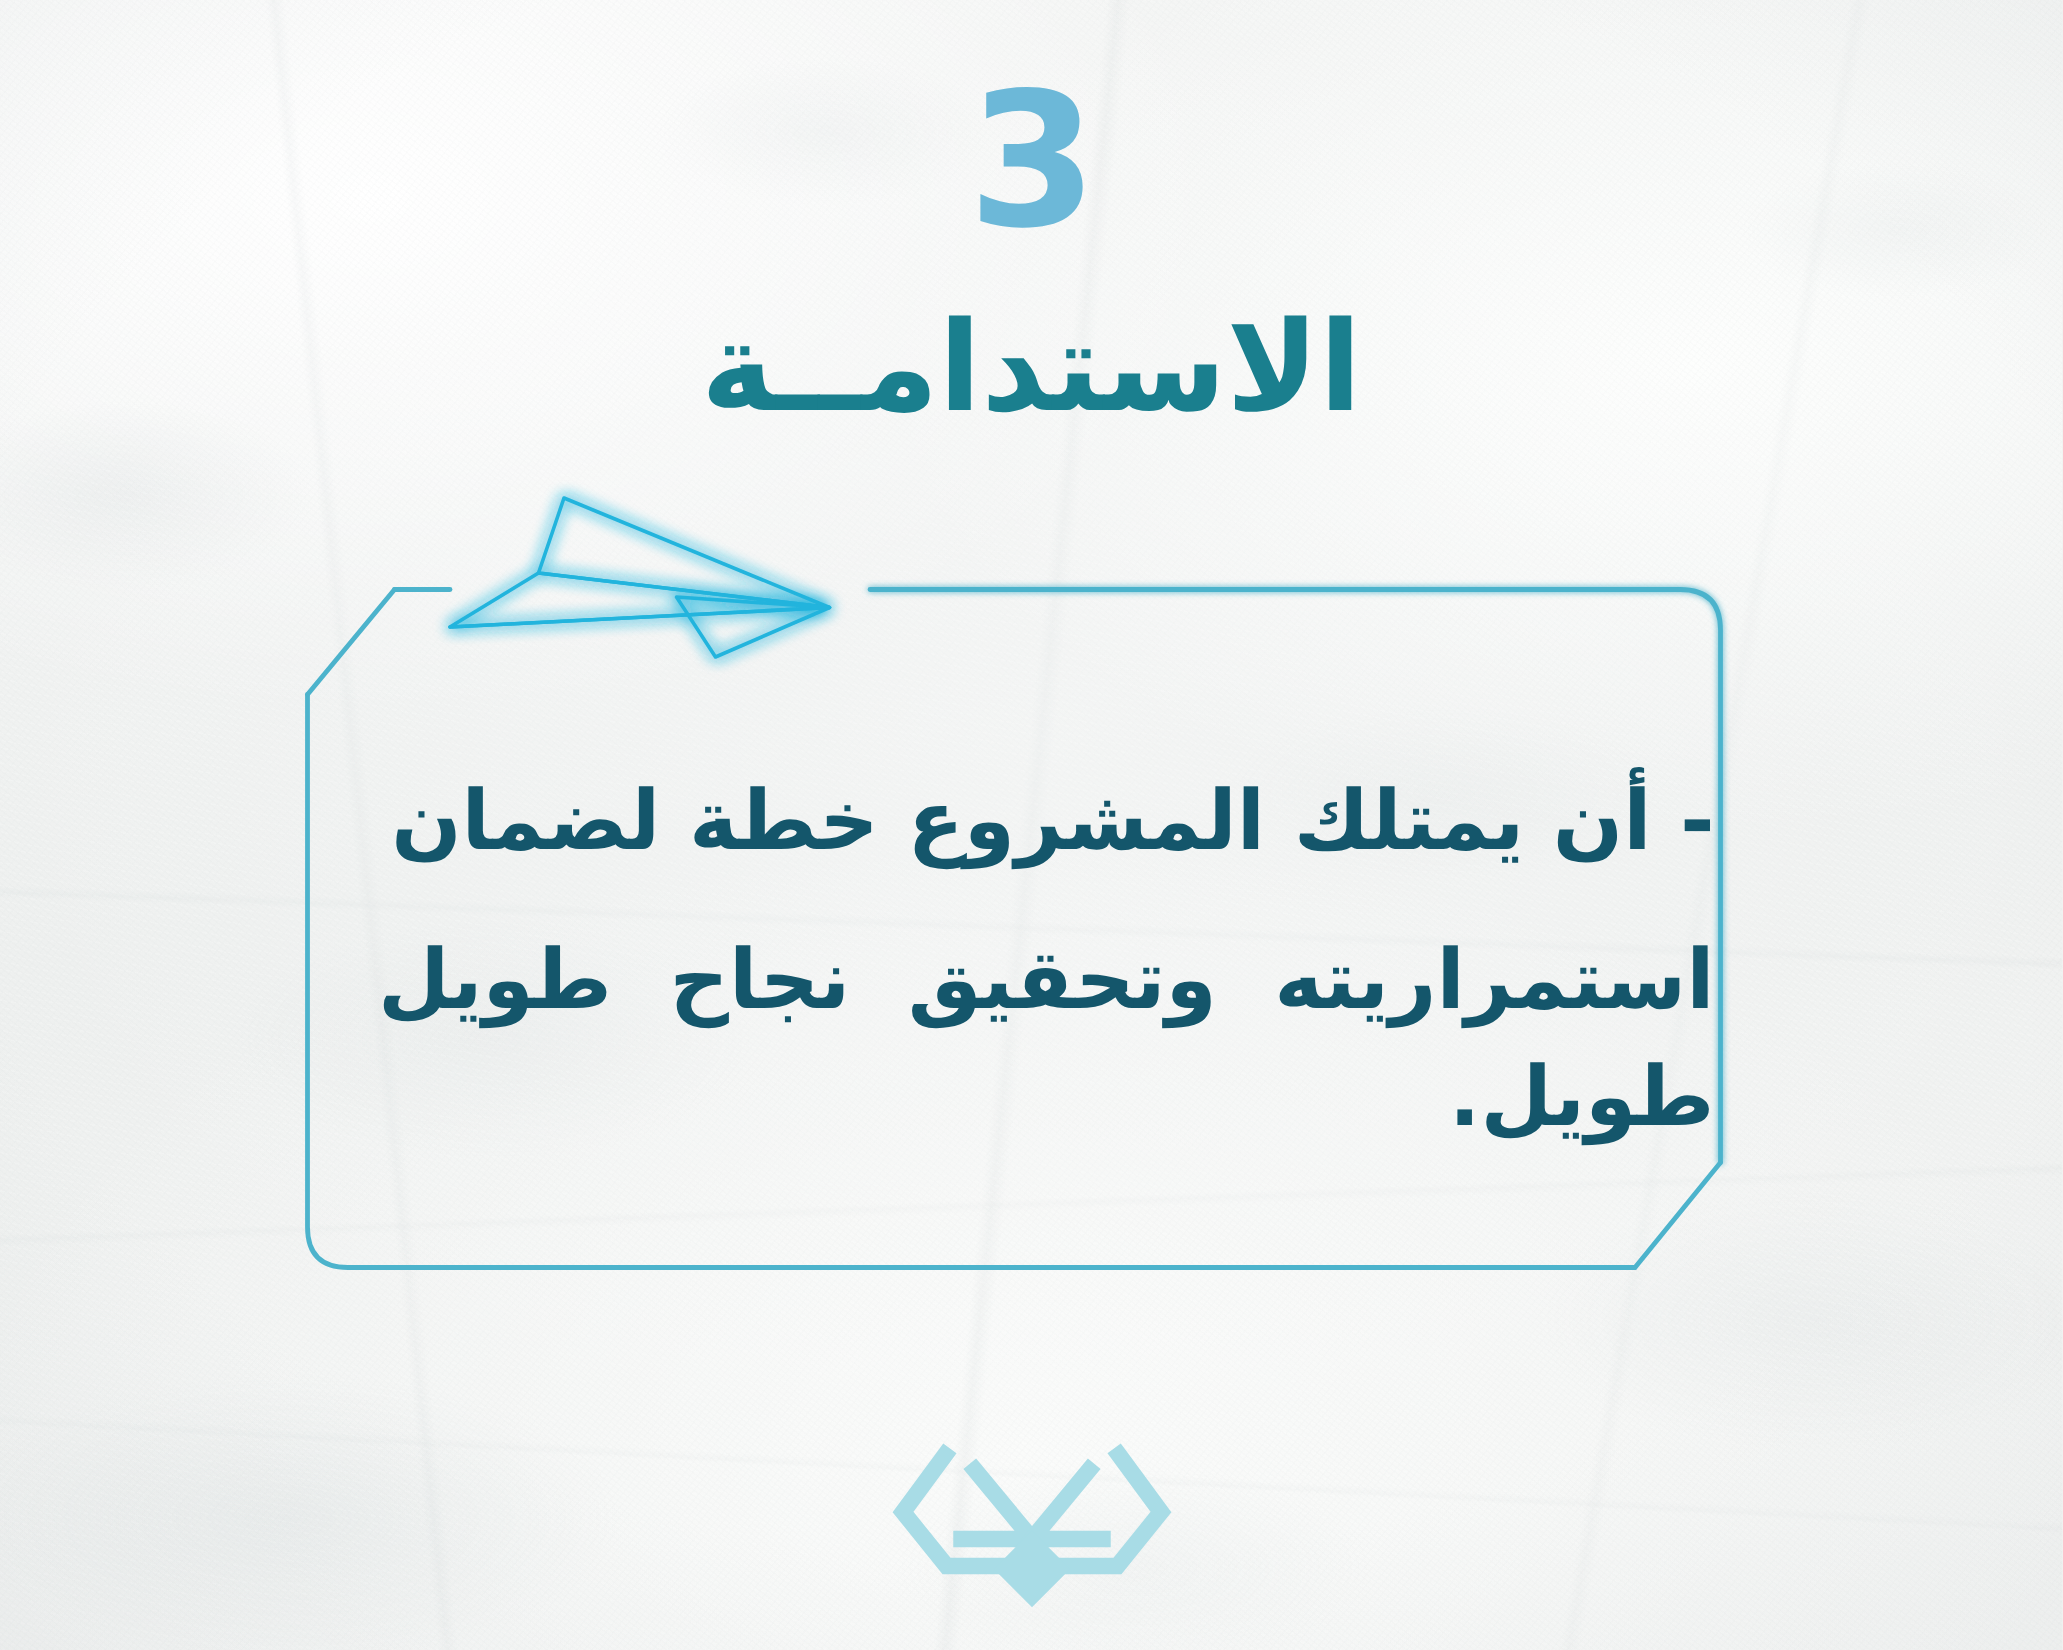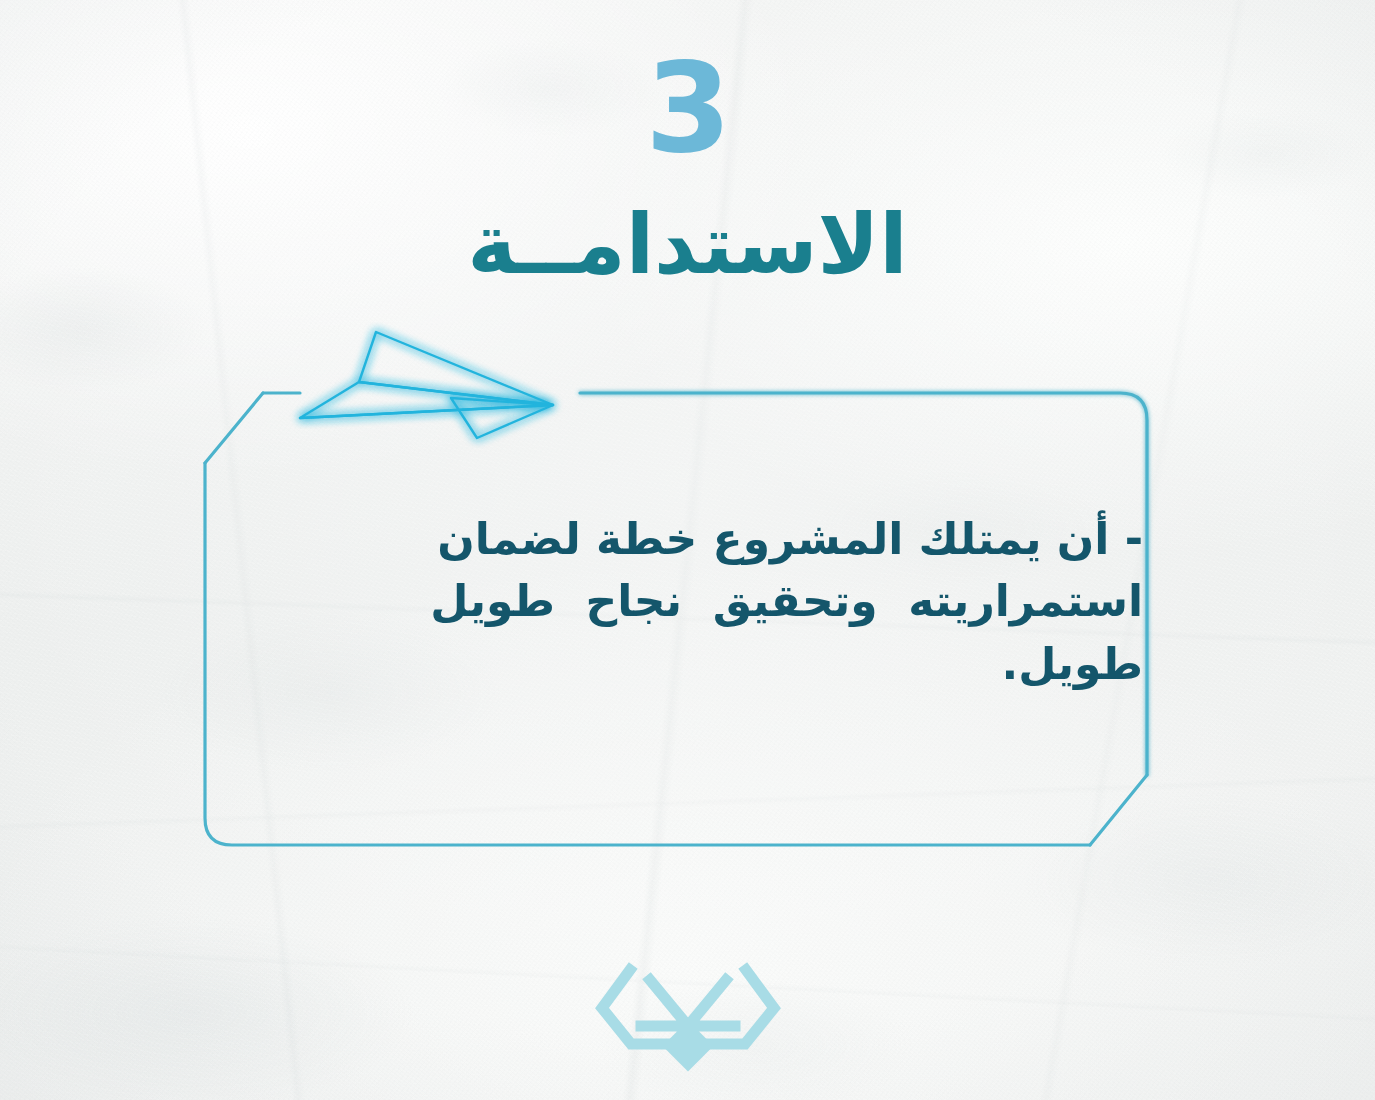--- a/index.html
+++ b/index.html
@@ -121,27 +121,27 @@
 
   
   #body-text {
     position: absolute;
     right: 232px;
     top: 508px;
     width: 828px;
     direction: rtl;
     font-family: "DejaVu Sans", "Liberation Sans", sans-serif;
     font-weight: 700;
-    font-size: 44px;
+    font-size: 55px;
     line-height: 1.42;
     color: #14566b;
     user-select: none;
   }
   #body-text .ln { display: block; white-space: pre; }
-  #body-text .ln-2 { letter-spacing: .5px; }
+  #body-text .ln-2 { letter-spacing: .5px; margin-top: 28px; }
 
   
   #brand-logo {
     position: absolute;
     left: 0;
     bottom: 28px;
     width: 1375px;
     display: flex;
     justify-content: center;
   }

